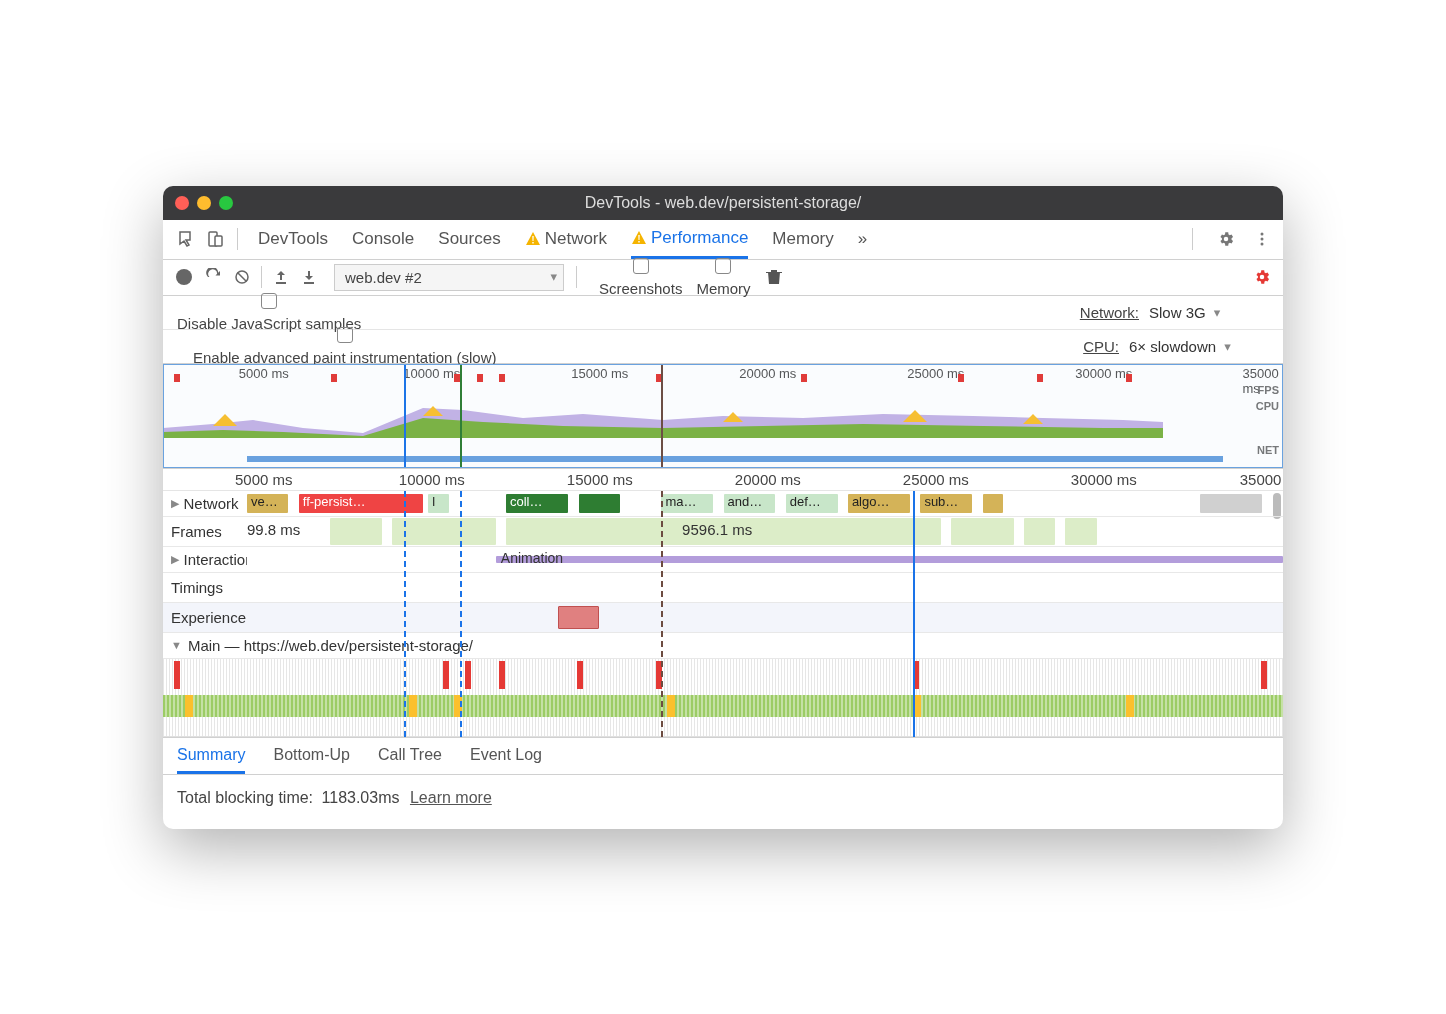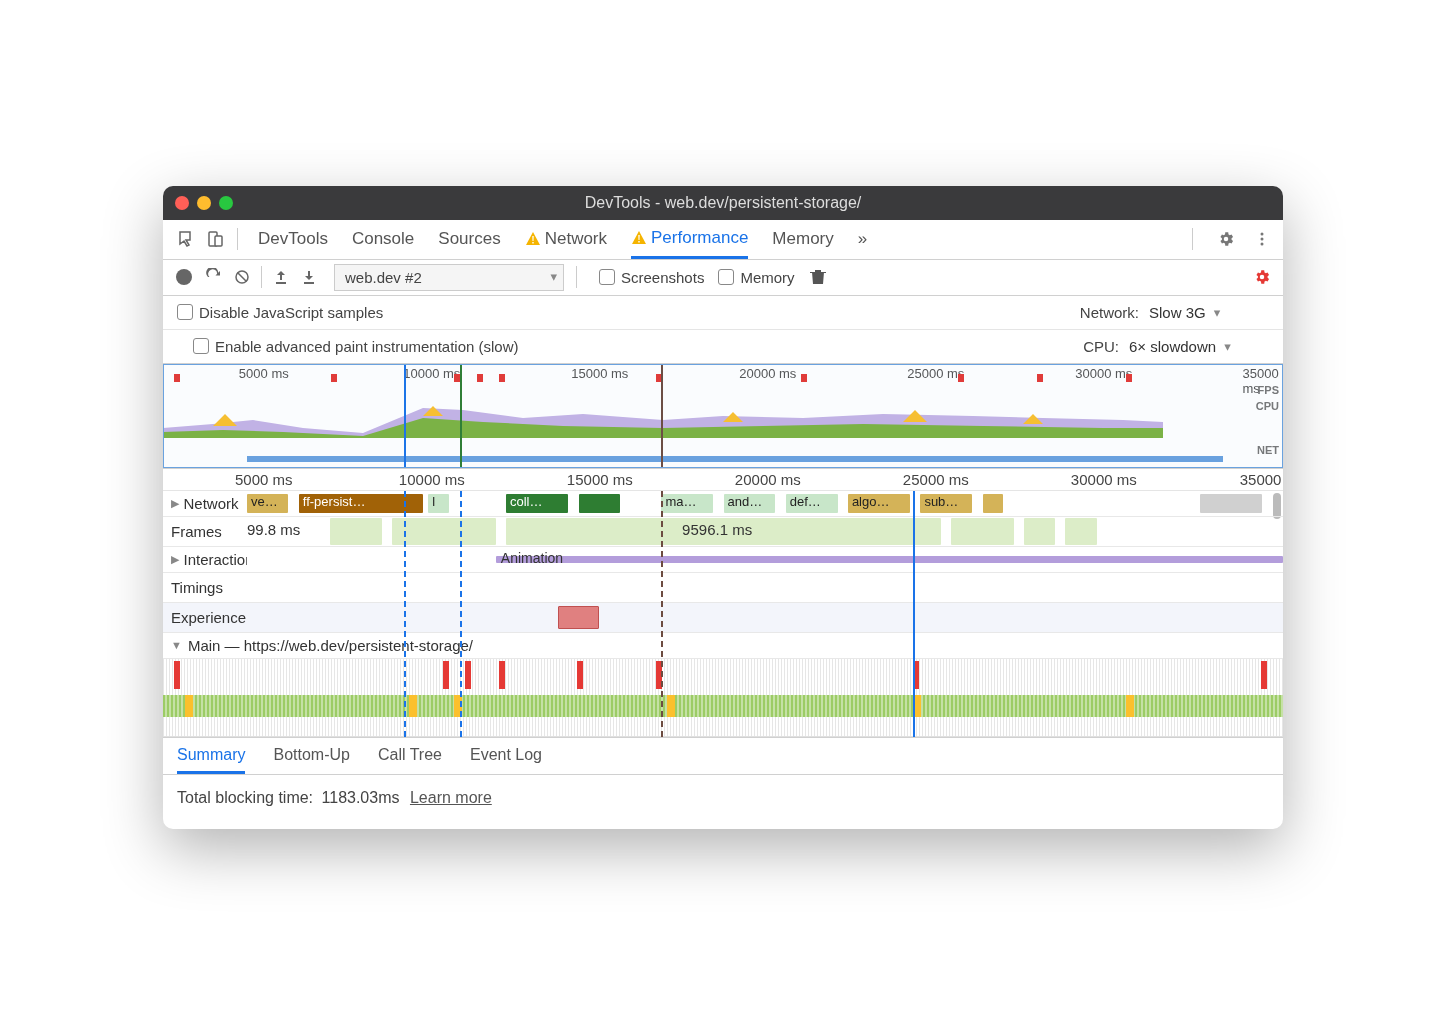--- a/index.html
+++ b/index.html
@@ -61,29 +61,29 @@
   border-bottom: 1px solid #d0d0d0;
 }
 .toolbar .spacer { flex: 1; }
 .rec-btn { width: 16px; height: 16px; border-radius: 50%; background: #666; }
 .icon-btn { width: 22px; height: 22px; display: flex; align-items: center; justify-content: center; color: #666; cursor: pointer; }
 .sel {
   border: 1px solid #ccc; background: #f5f5f5; padding: 4px 24px 4px 10px;
   font-size: 15px; color: #444; position: relative; 
 }
 .sel::after { content: "▾"; position: absolute; right: 6px; color: #888; font-size: 13px; }
-.chk-row { display: flex; align-items: center; gap: 6px; margin-left: 14px; font-size: 15px; color: #444; }
+.chk-row { display: flex; align-items: center; gap: 6px; margin-left: 14px; font-size: 15px; color: #444; flex-direction: column; }
 .chk { width: 16px; height: 16px; border: 1.5px solid #888; border-radius: 3px; }
 .gear-red svg { fill: #e53935; }
 
 .settings-row {
   display: flex; align-items: center; height: 34px; padding: 0 14px;
   border-bottom: 1px solid #e5e5e5; font-size: 15px; color: #444;
 }
-.settings-row .label-right { margin-left: auto; margin-right: 10px; }
+.settings-row .label-right { margin-left: auto; margin-right: 10px; text-decoration: underline; }
 .pseudo-select { color: #333; display: inline-flex; align-items: center; gap: 8px; }
 .pseudo-select::after { content: "▾"; color: #888; font-size: 13px; }
 
 .overview {
   height: 105px; border-bottom: 1px solid #d0d0d0; position: relative; font-size: 13px; color: #555;
   background: #fff;
 }
 .ov-ticks { display: flex; height: 20px; position: relative; }
 .ov-tick { position: absolute; top: 2px; font-size: 13px; color: #555; transform: translateX(-50%); }
 .red-mark { position: absolute; top: 10px; width: 6px; height: 8px; background: #e53935; }
@@ -109,21 +109,21 @@
 .track.bigger { height: 30px; }
 .track-label {
   width: 84px; padding-left: 8px; font-size: 15px; color: #333;
   display: flex; align-items: center; gap: 4px; white-space: nowrap; overflow: hidden;
   flex-shrink: 0;
 }
 .tri { font-size: 11px; color: #888; }
 .track-body { flex: 1; position: relative; overflow: hidden; }
 .seg { position: absolute; top: 3px; bottom: 3px; border-radius: 1px; font-size: 13px; color: #222; padding: 0 4px; overflow: hidden; white-space: nowrap; }
 .seg.light { background: #c8e6c9; }
-.seg.green { background: #a16207; color: #fff; }
+.seg.green { background: #ef4444; color: #fff; }
 .seg.dgreen { background: #2e7d32; color: #fff; }
 .seg.blue { background: #1976d2; color: #fff; }
 .seg.olive { background: #d4b358; }
 .seg.red { background: #c62828; color: #fff; }
 .seg.pink { background: #e08080; border: 1px solid #c05050; }
 .seg.purple { background: #b39ddb; }
 
 .frames-track .seg { top: 1px; bottom: 1px; background: #dcedc8; font-size: 13px; color: #333; text-align: center; }
 .frames-track .fval { position: absolute; top: 4px; font-size: 15px; color: #333; }
 

